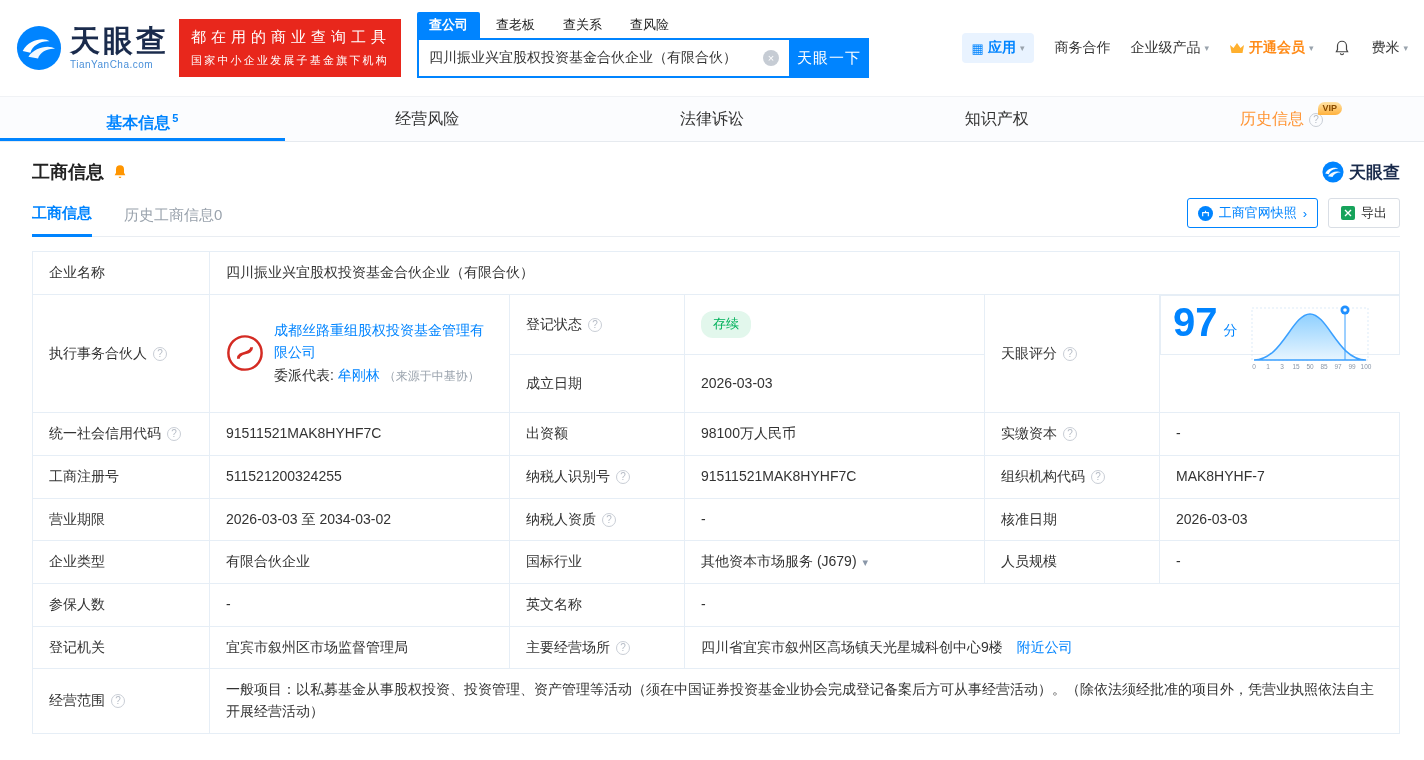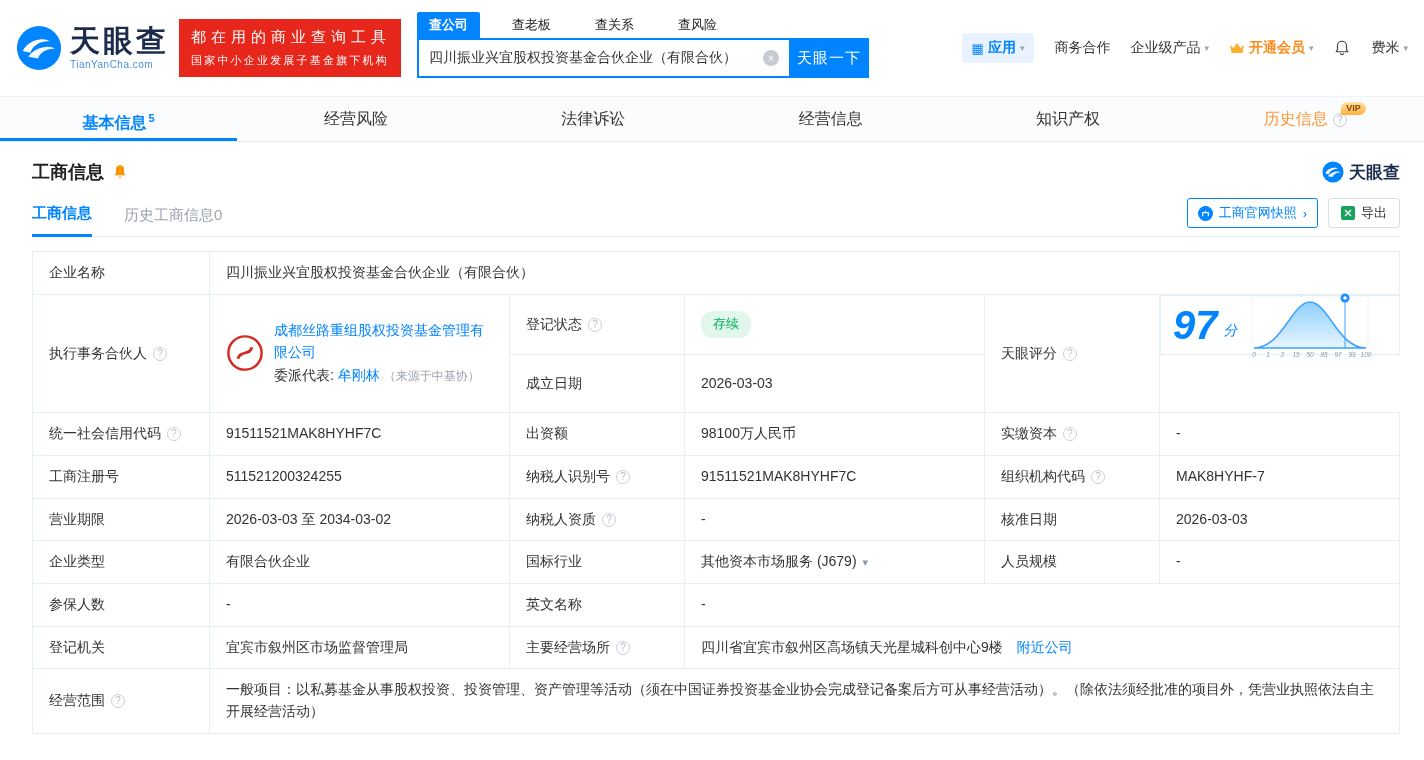--- a/index.html
+++ b/index.html
@@ -9,21 +9,21 @@
 
   
   .header { height:96px; display:flex; align-items:center; padding:0 16px; background:#fff; }
   .logo { display:flex; align-items:center; gap:8px; cursor:pointer; }
   .logo-cn { font-size:30px; font-weight:700; color:#1a2b4c; letter-spacing:3px; line-height:1; }
   .logo-en { font-size:10px; color:#4a90d9; letter-spacing:.5px; margin-top:3px; }
   .banner { background:#e8271c; color:#fff; margin-left:10px; padding:9px 12px; width:222px; }
   .banner-l1 { font-size:15px; letter-spacing:5px; white-space:nowrap;text-align:right; }
   .banner-l2 { font-size:11px; letter-spacing:2.2px; margin-top:6px; white-space:nowrap; }
   .search-area { margin-left:16px; align-self:flex-start; margin-top:12px; }
-  .search-tabs { display:flex; gap:20px; }
+  .search-tabs { display:flex; gap:4px; }
   .stab { font-size:13px; padding:4px 12px; cursor:pointer; color:#222; border-radius:2px 2px 0 0; }
   .stab.active { background:#0084ff; color:#fff; font-weight:700; }
   .search-row { display:flex; }
   .search-box { position:relative; }
   .search-box input { width:372px; height:40px; border:2px solid #0084ff; border-right:none;
      padding:0 32px 0 10px; font-size:14px; color:#333; outline:none; font-family:inherit; }
   .clear-ic { position:absolute; right:10px; top:12px; width:16px; height:16px; border-radius:50%;
      background:#c6ccd4; color:#fff; font-size:11px; line-height:16px; text-align:center; cursor:pointer; }
   .search-btn { width:80px; height:40px; background:#0084ff; color:#fff; border:none; font-size:15px;
      cursor:pointer; font-family:inherit; letter-spacing:1px; }
@@ -69,21 +69,21 @@
   .q { display:inline-block; width:14px; height:14px; border:1px solid #c9ced6; color:#b6bcc6; border-radius:50%;
      font-size:10px; line-height:12px; text-align:center; margin-left:6px; vertical-align:1px; cursor:pointer; }
   .r-status td { height:60px; }
   .r-est td { height:58px; }
   .badge-green { display:inline-block; color:#00b15b; background:#e2f7ec; padding:3px 12px; border-radius:12px; font-size:13px; }
   .lnk { color:#0084ff; cursor:pointer; }
   .partner-cell { display:flex; align-items:center; gap:10px; }
   .partner-txt { flex:1; }
   .rep-line { margin-top:2px; }
   .rep-src { color:#9aa3ad; font-size:12px; }
-  .score-cell { display:flex; align-items:center; gap:10px; padding:6px 12px !important;font-style:italic; }
+  .score-cell { display:flex; align-items:flex-start; gap:10px; padding:6px 12px !important; }
   .score-num { font-size:40px; font-weight:700; color:#0084ff; line-height:1; }
   .score-unit { font-size:14px; color:#0084ff; align-self:flex-end; margin-bottom:6px; margin-left:-4px; }
   .caret-down { color:#8a97a8; font-size:11px; margin-left:6px; cursor:pointer; }
   .near-lnk { margin-left:10px; }
 </style>
 </head>
 <body>
 
 <div class="header">
   <div class="logo">
@@ -154,23 +154,20 @@
 
 <div class="main-tabs">
   <div class="mtab active">
     <span>基本信息</span><sup>5</sup>
   </div>
   <div class="mtab">
     <span>经营风险</span>
   </div>
   <div class="mtab">
     <span>法律诉讼</span>
-  </div>
-  <div class="mtab">
-    <span>经营信息</span>
   </div>
   <div class="mtab">
     <span>知识产权</span>
   </div>
   <div class="mtab history">
     <span>历史信息</span><span class="q-circle">?</span>
     <span class="vip-badge">VIP</span>
   </div>
 </div>
 

